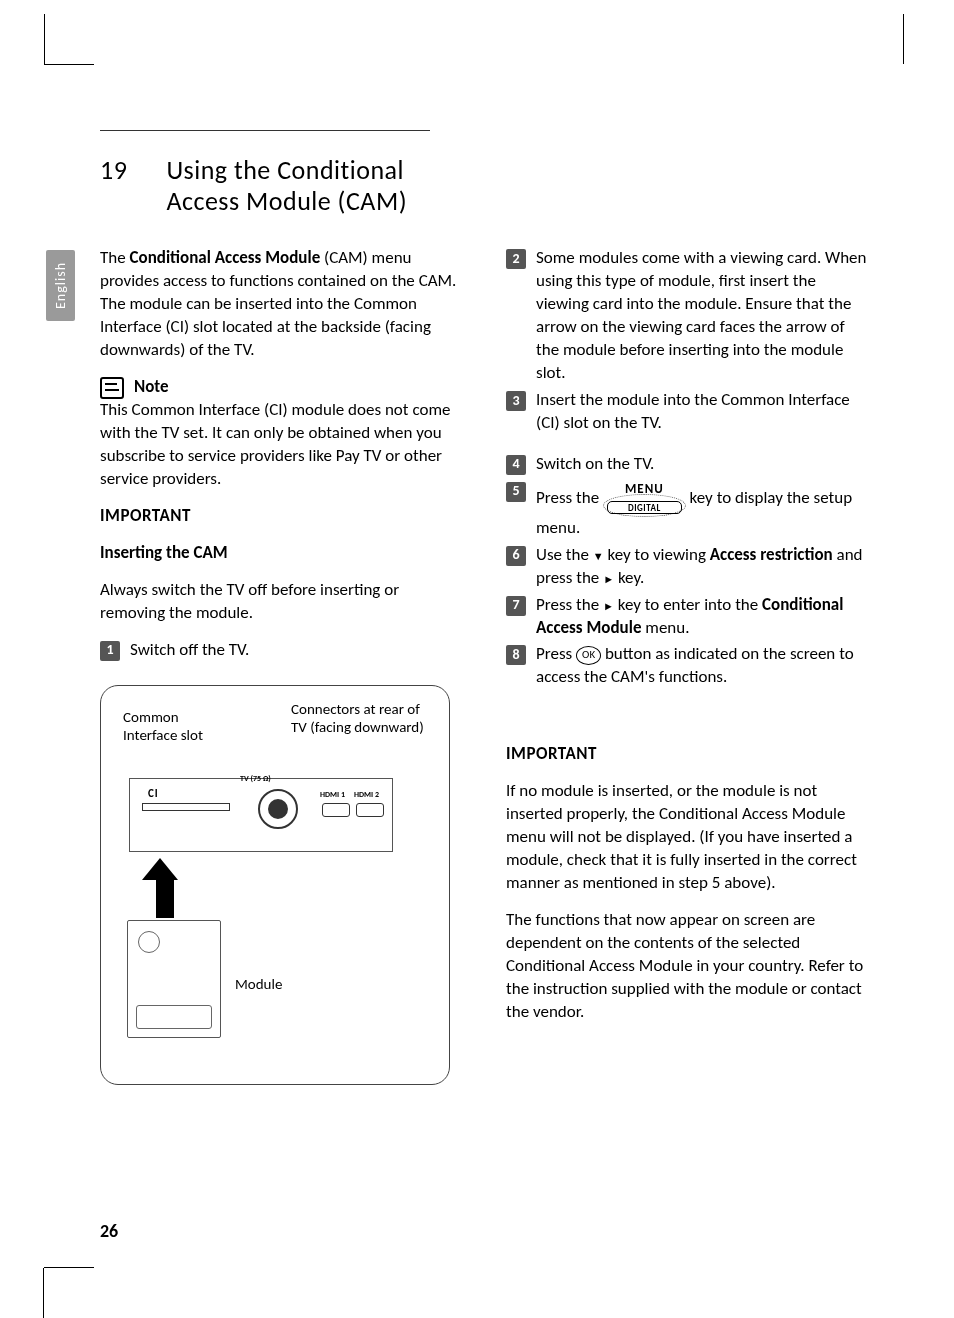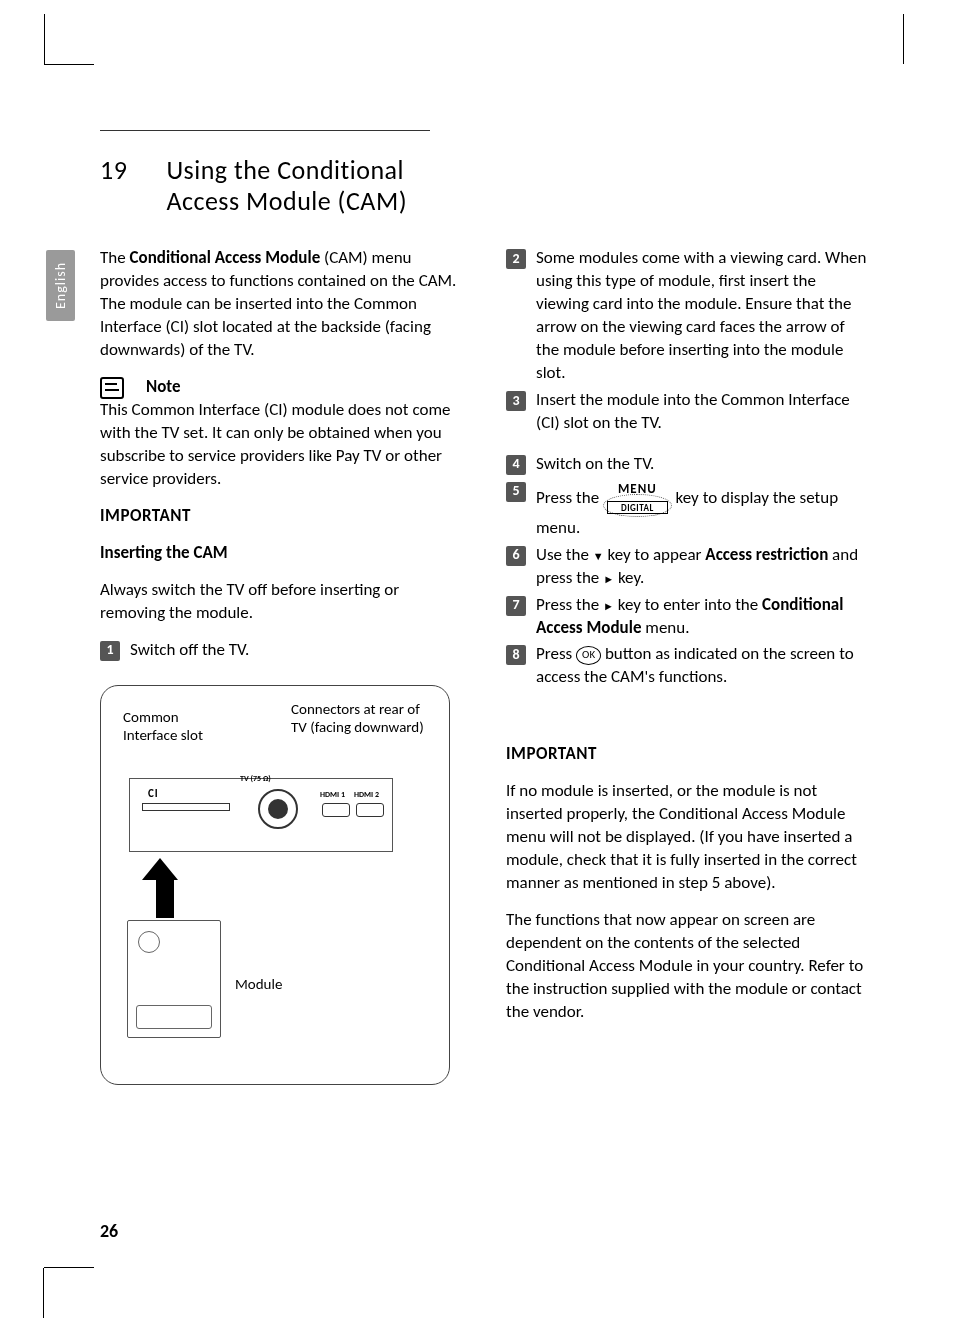--- a/index.html
+++ b/index.html
@@ -91,21 +91,21 @@
   }
   .col {
     width: 362px;
     font-size: 17px;
     line-height: 1.35;
   }
 
   .para { margin: 0 0 14px 0; }
   .bold { font-weight: 700; }
   .important { font-weight: 700; letter-spacing: 0.5px; }
-  .note-row { display:flex; align-items:center; gap:22px; margin-top:8px; }
+  .note-row { display:flex; align-items:center; gap:10px; margin-top:8px; }
   .note-icon {
     display:inline-block;
     width:20px; height:18px;
     border:2px solid #000; border-radius:3px; position:relative;
   }
   .note-icon::before, .note-icon::after {
     content:""; position:absolute; left:3px; right:3px; height:2px; background:#000;
   }
   .note-icon::before{ top:4px; width:60%; }
   .note-icon::after{ top:10px; }
@@ -123,22 +123,22 @@
     font-size:13px; text-align:center; letter-spacing:1px; font-weight:700;
     margin-bottom:-4px;
   }
   .digital-btn {
     display:inline-block; border:1px dotted #555; border-radius:50%;
     padding:2px 3px;
     vertical-align:middle;
     line-height:1;
   }
   .digital-btn .inner {
-     display:inline-block; border:1px solid #000; border-radius:0;
-     font-size:9px; padding:1px 13px; letter-spacing:0.5px; font-weight:700;
+     display:inline-block; border:1px solid #000; border-radius:5px;
+     font-size:9px; padding:1px 20px; letter-spacing:0.5px; font-weight:700;
   }
   .ok-btn {
     display:inline-block; border:1px solid #000; border-radius:50%;
     font-size:11px; padding:1px 5px; vertical-align:middle;
   }
   .tri-down::before { content:"▼"; font-size:11px; }
   .tri-right::before { content:"►"; font-size:11px; }
 
   
   .diagram {
@@ -314,21 +314,21 @@
             <div class="key-label">MENU</div>
             <span class="digital-btn"><span class="inner">DIGITAL</span></span>
           </span>
           <span>  key to display the setup menu.</span>
         </span>
       </div>
 
       <div class="step">
         <span class="stepnum">6</span>
         <span class="steptext">
-          <span>Use the </span><span class="tri-down"></span><span> key to appear </span><span class="bold">Access restriction</span><span> and press the </span><span class="tri-right"></span><span> key.</span>
+          <span>Use the </span><span class="tri-down"></span><span> key to viewing </span><span class="bold">Access restriction</span><span> and press the </span><span class="tri-right"></span><span> key.</span>
         </span>
       </div>
 
       <div class="step">
         <span class="stepnum">7</span>
         <span class="steptext">
           <span>Press the </span><span class="tri-right"></span><span> key to enter into the </span><span class="bold">Conditional Access Module</span><span> menu.</span>
         </span>
       </div>
 

